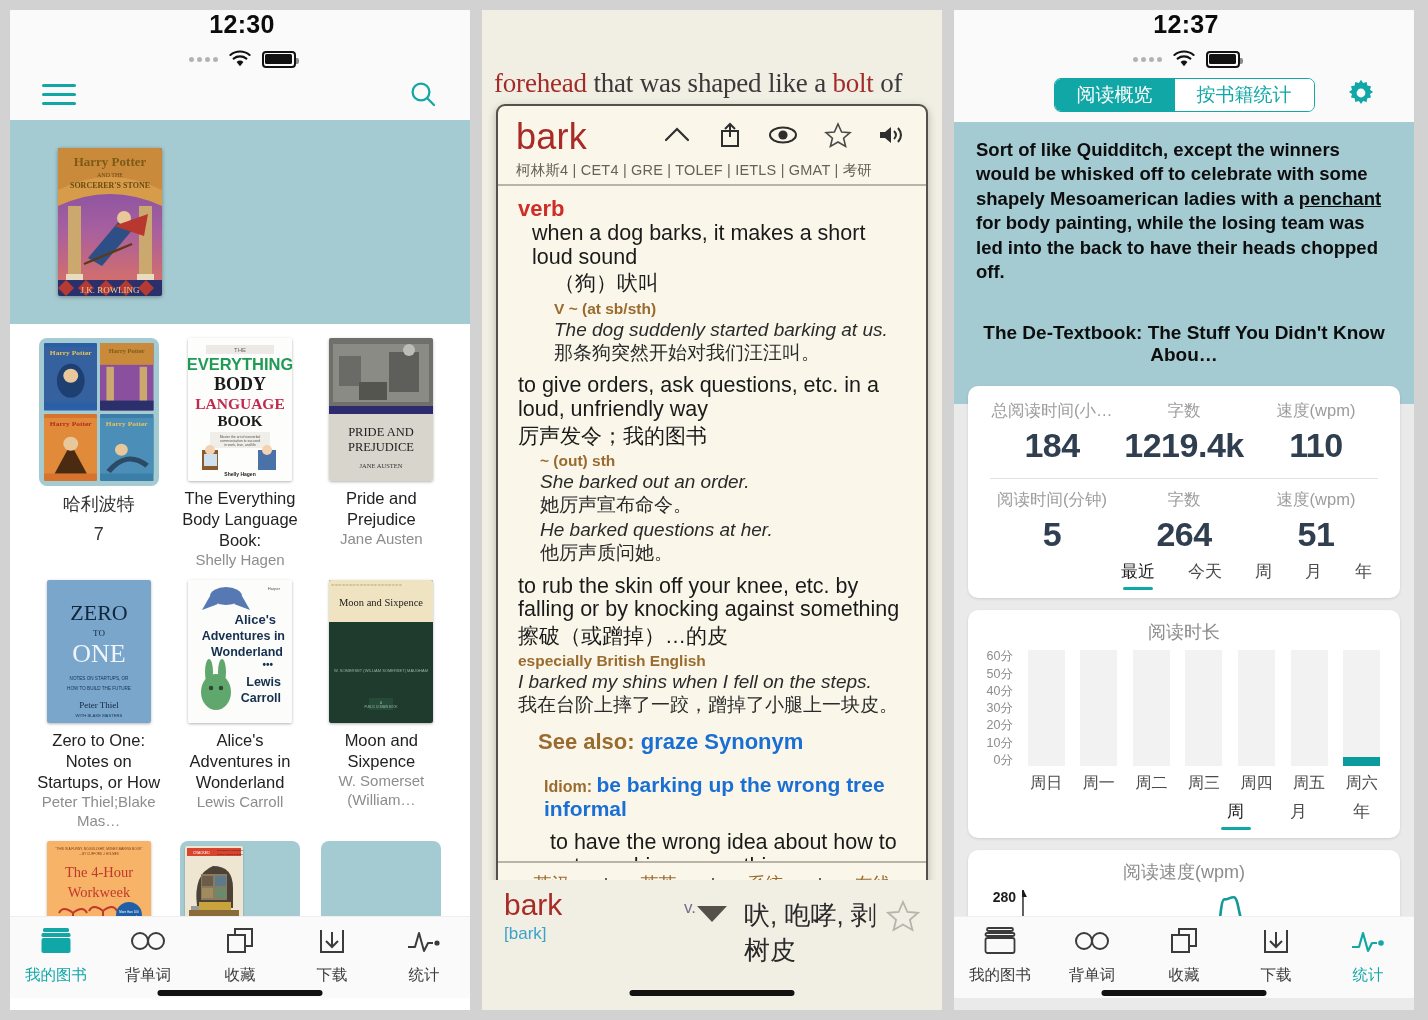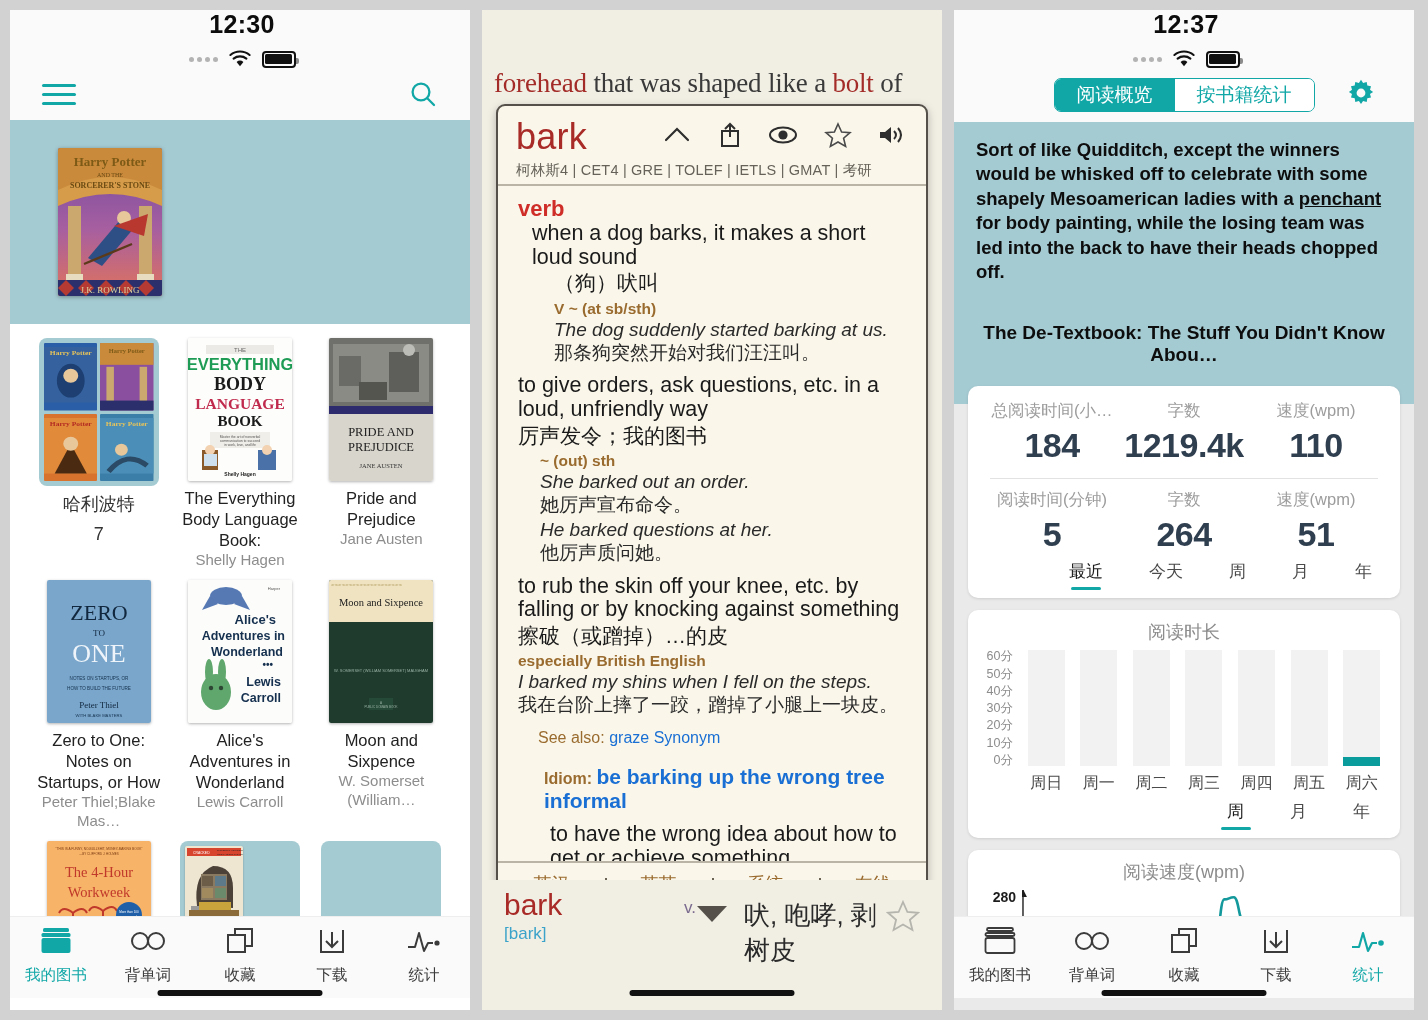--- a/index.html
+++ b/index.html
@@ -138,21 +138,21 @@
   .dict-tags { font-size: 14.5px; color: #66625a; letter-spacing: .2px; padding-top: 3px; }
   .dict-sep { height: 2px; background: #b9b4a5; }
   .dict-body { flex: 1; overflow: hidden; padding: 10px 16px 0 20px; position: relative; }
   .pos { font-size: 22px; color: #cf2d28; font-weight: 700; }
   .sense { padding-left: 14px; margin-bottom: 9px; }
   .def-en { font-size: 21.5px; color: #1a1a1a; line-height: 1.1; }
   .def-cn { font-size: 21px; color: #1a1a1a; line-height: 1.3; padding-left: 22px; }
   .gram { font-size: 15.5px; color: #9a6b2f; font-weight: 700; padding-left: 22px; margin-top: 3px; }
   .ex-en { font-size: 19px; color: #2a2a2a; font-style: italic; padding-left: 22px; line-height: 1.22; }
   .ex-cn { font-size: 19px; color: #2a2a2a; padding-left: 22px; line-height: 1.3; }
-  .seealso { font-size: 16px; color: #9a6b2f; font-weight: 400; padding-left: 20px; margin-top: 11px; }
+  .seealso { font-size: 22px; color: #9a6b2f; font-weight: 700; padding-left: 20px; margin-top: 11px; }
   .seealso .lk { color: #1a6fd4; }
   .idiom { padding-left: 26px; margin-top: 18px; }
   .idiom .lbl { font-size: 16px; color: #9a6b2f; font-weight: 700; }
   .idiom .lk { font-size: 21px; color: #1a6fd4; font-weight: 600; }
   .idiom-body { padding-left: 32px; margin-top: 10px; }
   .dict-foot {
     border-top: 2px solid #b9b4a5; background: #faf7ea;
     display: flex; align-items: center; height: 44px;
   }
   .dict-foot .ft { flex: 1; text-align: center; font-size: 18px; color: #9a6b2f; position: relative; }
@@ -215,21 +215,21 @@
   .card {
     background: #fff; border-radius: 10px; margin: 12px 14px;
     box-shadow: 0 1px 3px rgba(0,0,0,.12);
   }
   .kpi-card { padding: 14px 18px 6px 18px; margin-top: -18px; }
   .kpi-row { display: flex; }
   .kpi { flex: 1; text-align: center; }
   .kpi .lab { font-size: 16.5px; color: #9c9c9c; }
   .kpi .val { font-size: 34px; font-weight: 700; color: #303f50; margin-top: 4px; letter-spacing: -.5px; }
   .kpi-div { height: 1px; background: #e2e2e2; margin: 13px 4px 10px 4px; }
-  .period-row { display: flex; justify-content: flex-end; gap: 46px; padding: 6px 10px 2px 0; align-items: flex-end; }
+  .period-row { display: flex; justify-content: flex-end; gap: 33px; padding: 6px 10px 2px 0; align-items: flex-end; }
   .period { font-size: 17px; color: #4b4b4b; position: relative; padding-bottom: 7px; }
   .period.on { color: #1b1b1b; }
   .period.on::after {
     content: ""; position: absolute; left: 50%; transform: translateX(-50%);
     bottom: 0; width: 30px; height: 3px; background: #12a7a7; border-radius: 2px;
   }
   .chart-card { padding: 10px 12px 4px 12px; }
   .chart-title { text-align: center; font-size: 18px; color: #8c8c8c; margin-bottom: 6px; }
   .bar-area { display: flex; height: 150px; }
   .bar-yaxis { width: 40px; display: flex; flex-direction: column; justify-content: space-between;

